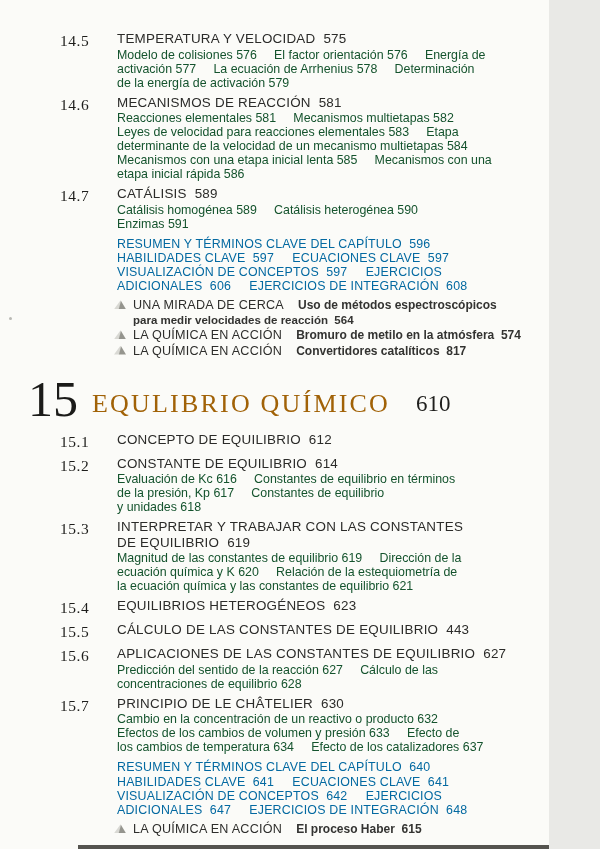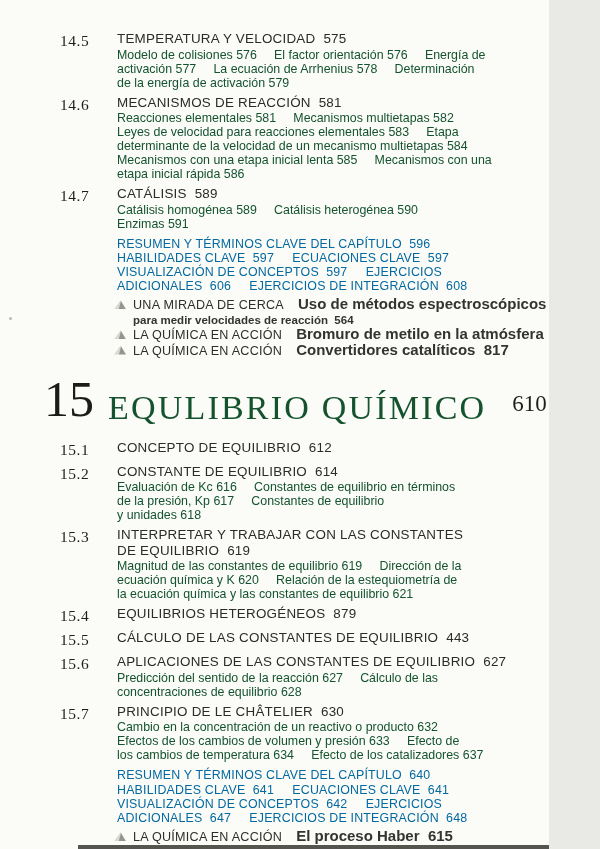--- a/index.html
+++ b/index.html
@@ -50,38 +50,38 @@
     flex:none;width:12px;height:9px;margin:3px 7px 0 0;
     clip-path:polygon(55% 0,100% 100%,0 100%);
     background:linear-gradient(105deg,#d9d9d4 46%,#95958e 54%);
   }
   .feature-text{flex:1;min-width:0;}
   .feature-line1{white-space:pre;line-height:14.4px;}
   .feature-name{
     font-size:12.6px;letter-spacing:.25px;color:#2e2e2c;white-space:pre;
   }
   .feature-desc{
-    font-size:15px;font-weight:bold;color:#333331;
+    font-size:12px;font-weight:bold;color:#333331;
     white-space:pre;margin-left:14px;
   }
   .feature-cont{
     font-size:11.5px;font-weight:bold;color:#333331;
     white-space:pre;line-height:14.4px;
   }
 
   
-  .chapter{display:flex;align-items:flex-start;margin:22px 0 13px 44px;}
+  .chapter{display:flex;align-items:flex-start;margin:22px 0 13px 28px;}
   .ch-num{
     font-family:"Liberation Serif",serif;
     font-size:50px;line-height:38px;color:#1b1b19;
     margin-right:14px;flex:none;
   }
   .ch-title{
     font-family:"Liberation Serif",serif;
-    font-size:34px;letter-spacing:2.2px;color:#14532d;
+    font-size:26px;letter-spacing:2.2px;color:#a16207;
     padding-top:9px;white-space:pre;
   }
   .ch-page{
     font-family:"Liberation Serif",serif;
     font-size:23px;color:#1f1f1d;margin-left:26px;padding-top:11px;
   }
 
   
   .bottom-bar{
     position:absolute;left:78px;right:0;bottom:0;height:4px;
@@ -194,21 +194,21 @@
           <div class="sec-subs">
             <div class="sec-sub-line">Magnitud de las constantes de equilibrio 619     Dirección de la</div>
             <div class="sec-sub-line">ecuación química y K 620     Relación de la estequiometría de</div>
             <div class="sec-sub-line">la ecuación química y las constantes de equilibrio 621</div>
           </div>
         </div>
       </div>
       <div class="section">
         <div class="sec-num">15.4</div>
         <div class="sec-body">
-          <div class="sec-title-line">EQUILIBRIOS HETEROGÉNEOS  879</div>
+          <div class="sec-title-line">EQUILIBRIOS HETEROGÉNEOS  623</div>
         </div>
       </div>
       <div class="section">
         <div class="sec-num">15.5</div>
         <div class="sec-body">
           <div class="sec-title-line">CÁLCULO DE LAS CONSTANTES DE EQUILIBRIO  443</div>
         </div>
       </div>
       <div class="section">
         <div class="sec-num">15.6</div>

